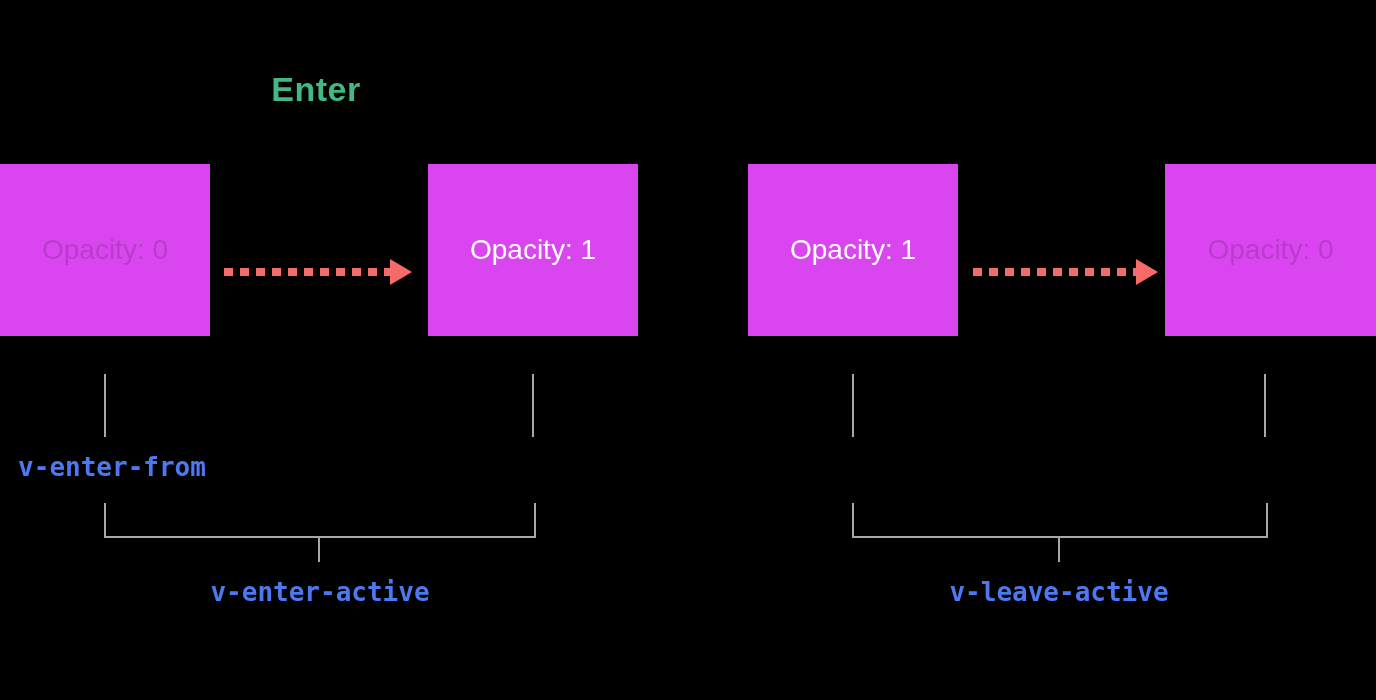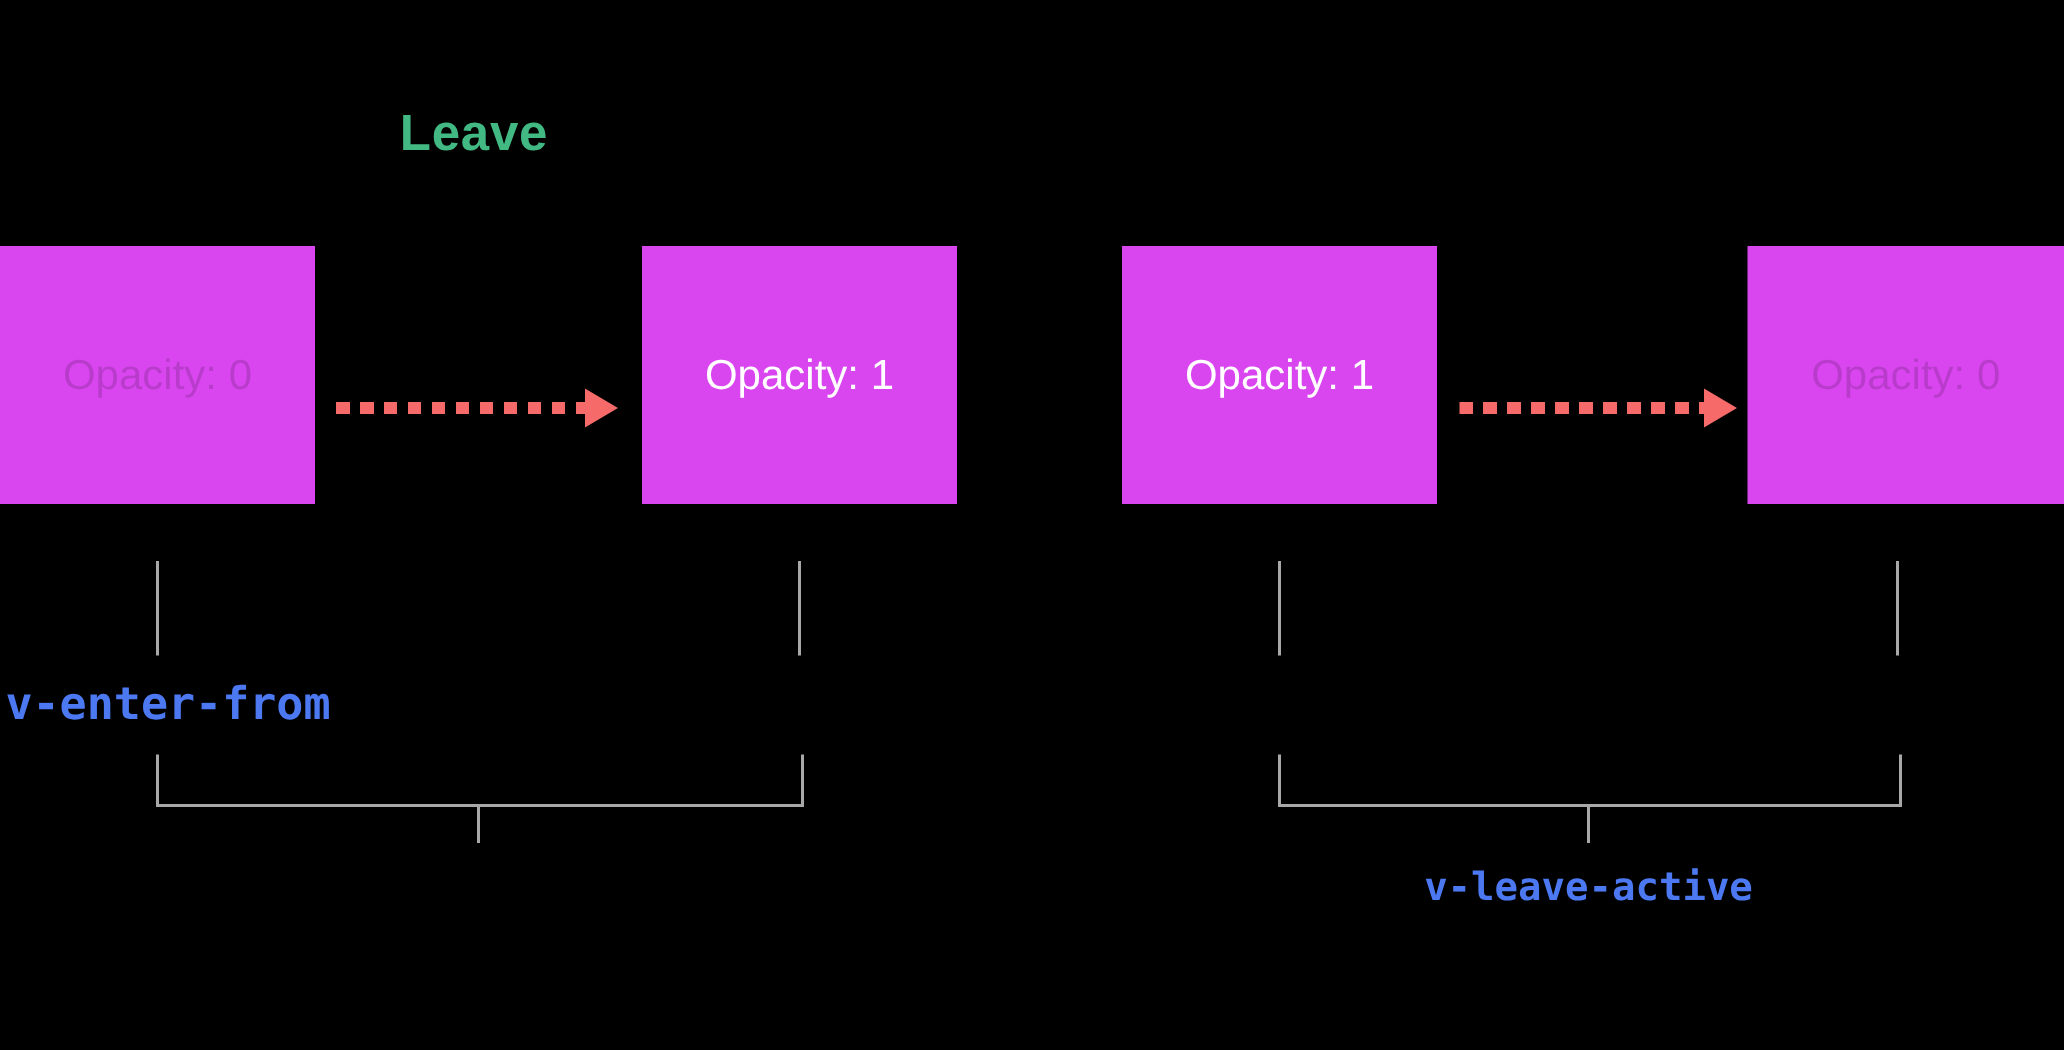--- a/index.html
+++ b/index.html
@@ -65,21 +65,21 @@
   .vline.l1{left:104px;}
   .vline.l2{left:532px;}
   .vline.l3{left:852px;}
   .vline.l4{left:1264px;}
   .class-label{
     position:absolute;
     top:452px;
     transform:translateX(-50%);
     color:#4c79f1;
     font-family:"DejaVu Sans Mono", monospace;
-    font-size:30px;
+    font-size:26px;
     font-weight:700;
     white-space:nowrap;
   }
   .class-label.enter-from{left:112px;}
   .class-label.enter-to{left:536px;}
   .class-label.leave-from{left:853px;}
   .class-label.leave-to{left:1267px;}
   .bracket{
     position:absolute;
     top:503px;height:33px;
@@ -107,40 +107,41 @@
     white-space:nowrap;
   }
   .active-label.enter{left:320px;}
   .active-label.leave{left:1059px;text-align:center;}
 </style>
 </head>
 <body>
 
 <div class="stage">
 
-  <div class="heading enter">Leave</div>
+  <div class="heading enter">Enter</div>
 
   <div class="box faded enter-from">
     <span class="box-label">Opacity: 0</span>
   </div>
 
   <div class="arrow-line enter"></div>
   <div class="arrow-head enter"></div>
 
   <div class="box solid enter-to">
     <span class="box-label">Opacity: 1</span>
   </div>
 
   <div class="vline l1"></div>
   <div class="vline l2"></div>
 
   <div class="class-label enter-from">v-enter-from</div>
 
   <div class="bracket enter"></div>
   <div class="bracket-stem enter"></div>
+  <div class="active-label enter">v-enter-active</div>
 
 
   <div class="box solid leave-from">
     <span class="box-label">Opacity: 1</span>
   </div>
 
   <div class="arrow-line leave"></div>
   <div class="arrow-head leave"></div>
 
   <div class="box faded leave-to">

